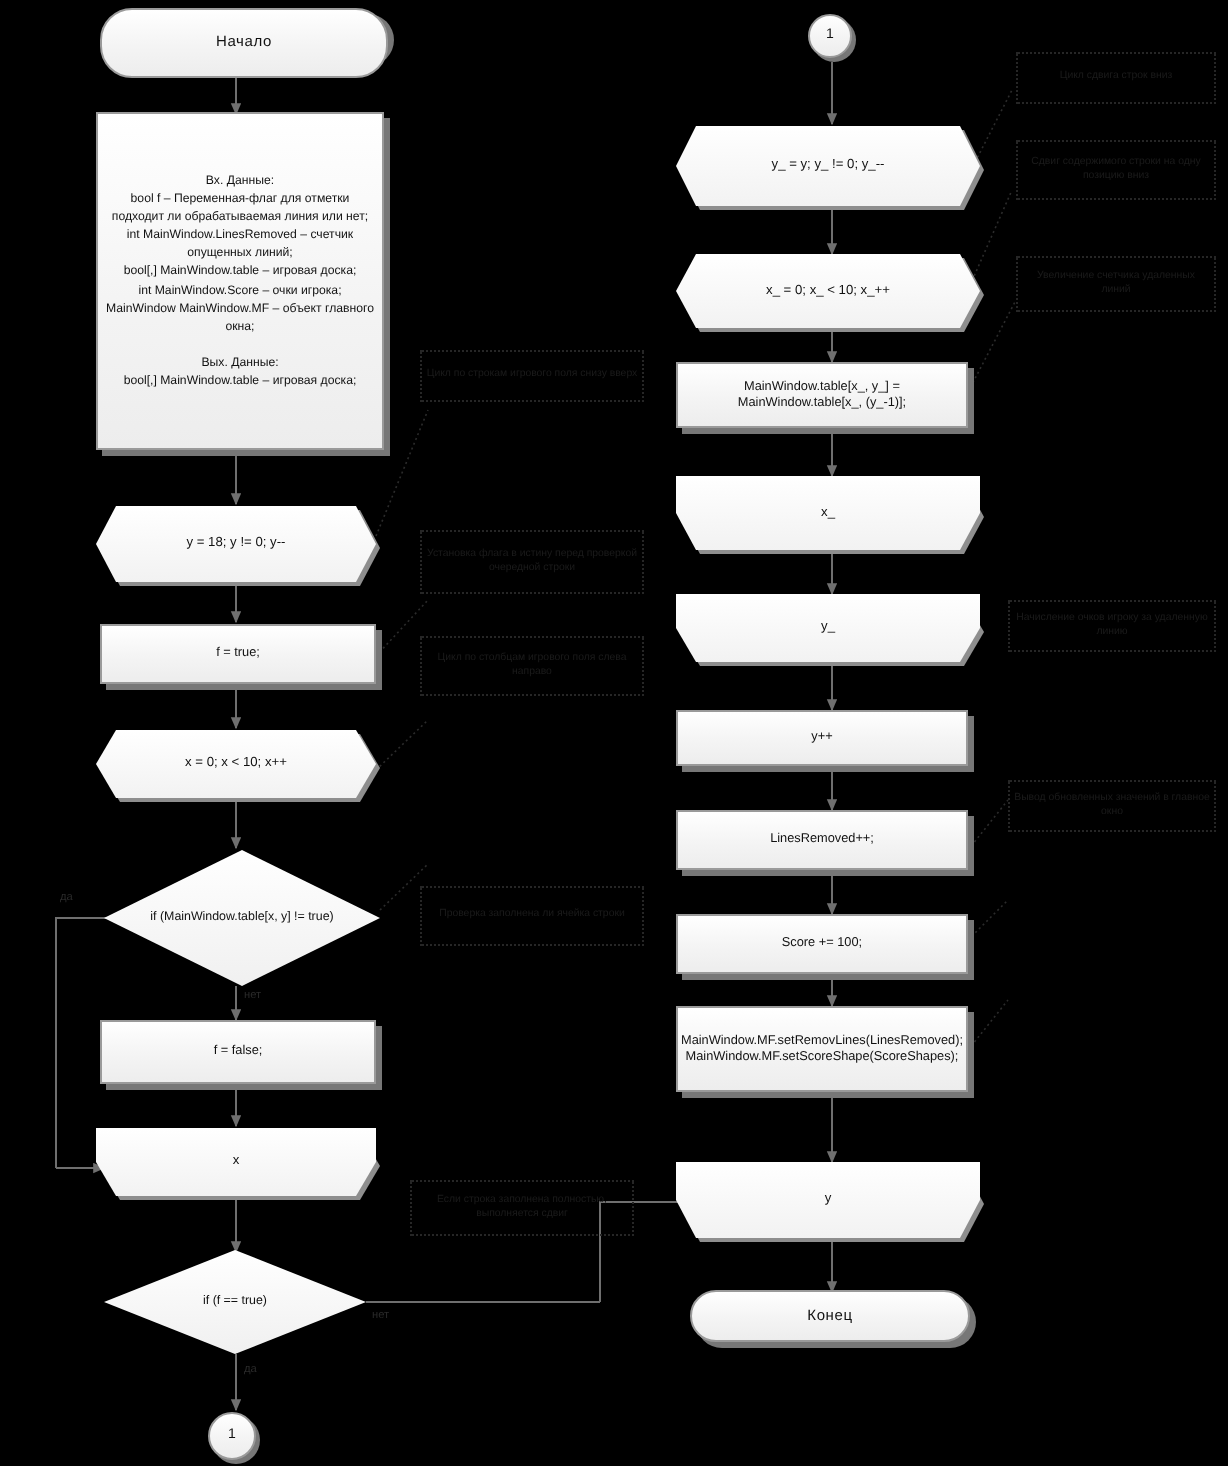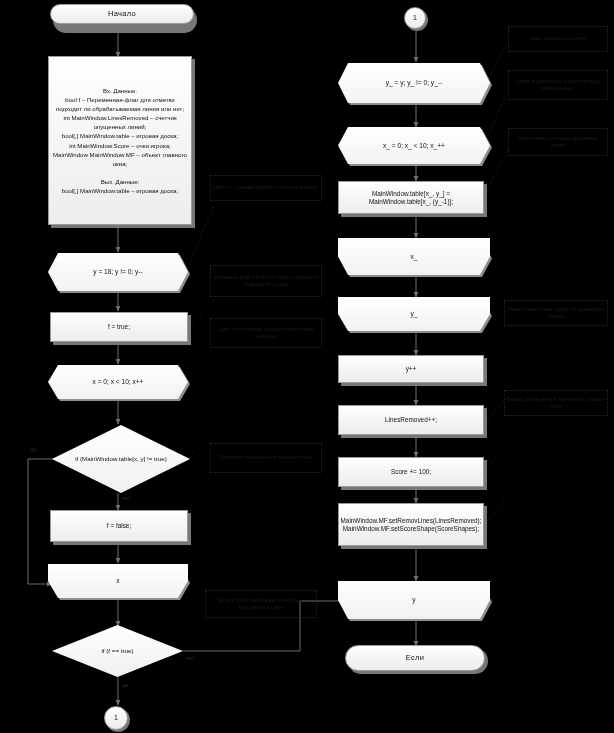--- a/index.html
+++ b/index.html
@@ -168,21 +168,21 @@
     <path d="M484,88 L506,45"></path>
     <path d="M484,145 L506,95"></path>
     <path d="M484,196 L508,150"></path>
     <path d="M484,425 L504,400"></path>
     <path d="M484,470 L504,450"></path>
     <path d="M484,525 L504,500"></path>
   </g>
 </svg>
 
 <div class="shadow" style="left:53px;top:7px;width:144px;height:26px;border-radius:16px;"></div>
-<div class="node term" style="left:50px;top:4px;width:144px;height:20px;">Начало</div>
+<div class="node term" style="left:50px;top:4px;width:144px;height:35px;">Начало</div>
 
 <div class="shadow" style="left:51px;top:59px;width:144px;height:169px;"></div>
 <div class="node datablock" style="left:48px;top:56px;width:144px;height:169px;white-space:pre-line;">Вх. Данные:
 bool f – Переменная-флаг для отметки подходит ли обрабатываемая линия или нет;
 int MainWindow.LinesRemoved – счетчик опущенных линий;
 bool[,] MainWindow.table – игровая доска;
 int MainWindow.Score – очки игрока;
 MainWindow MainWindow.MF – объект главного окна;
 
 Вых. Данные:
@@ -249,21 +249,21 @@
 <div class="node proc" style="left:338px;top:457px;width:146px;height:30px;">Score += 100;</div>
 
 <div class="shadow" style="left:341px;top:506px;width:146px;height:43px;"></div>
 <div class="node proc" style="left:338px;top:503px;width:146px;height:43px;white-space:pre-line;">MainWindow.MF.setRemovLines(LinesRemoved);
 MainWindow.MF.setScoreShape(ScoreShapes);</div>
 
 <div class="loopstart-outline" style="left:340px;top:583px;width:152px;height:38px;"></div>
 <div class="node loopstart" style="left:338px;top:581px;width:152px;height:38px;clip-path:polygon(0 0,100% 0,100% 50%,calc(100% - 10px) 100%,10px 100%,0 50%);">y</div>
 
 <div class="shadow" style="left:348px;top:648px;width:140px;height:26px;border-radius:16px;"></div>
-<div class="node term" style="left:345px;top:645px;width:140px;height:26px;">Если</div>
+<div class="node term" style="left:345px;top:645px;width:140px;height:26px;">Конец</div>
 
 <div class="callout" style="left:210px;top:175px;width:112px;height:26px;">Цикл по строкам игрового поля снизу вверх</div>
 <div class="callout" style="left:210px;top:265px;width:112px;height:32px;">Установка флага в истину перед проверкой очередной строки</div>
 <div class="callout" style="left:210px;top:318px;width:112px;height:30px;">Цикл по столбцам игрового поля слева направо</div>
 <div class="callout" style="left:210px;top:443px;width:112px;height:30px;">Проверка заполнена ли ячейка строки</div>
 <div class="callout" style="left:205px;top:590px;width:112px;height:28px;">Если строка заполнена полностью, выполняется сдвиг</div>
 <div class="callout" style="left:508px;top:26px;width:100px;height:26px;">Цикл сдвига строк вниз</div>
 <div class="callout" style="left:508px;top:70px;width:100px;height:30px;">Сдвиг содержимого строки на одну позицию вниз</div>
 <div class="callout" style="left:508px;top:128px;width:100px;height:28px;">Увеличение счетчика удаленных линий</div>
 <div class="callout" style="left:504px;top:300px;width:104px;height:26px;">Начисление очков игроку за удаленную линию</div>

